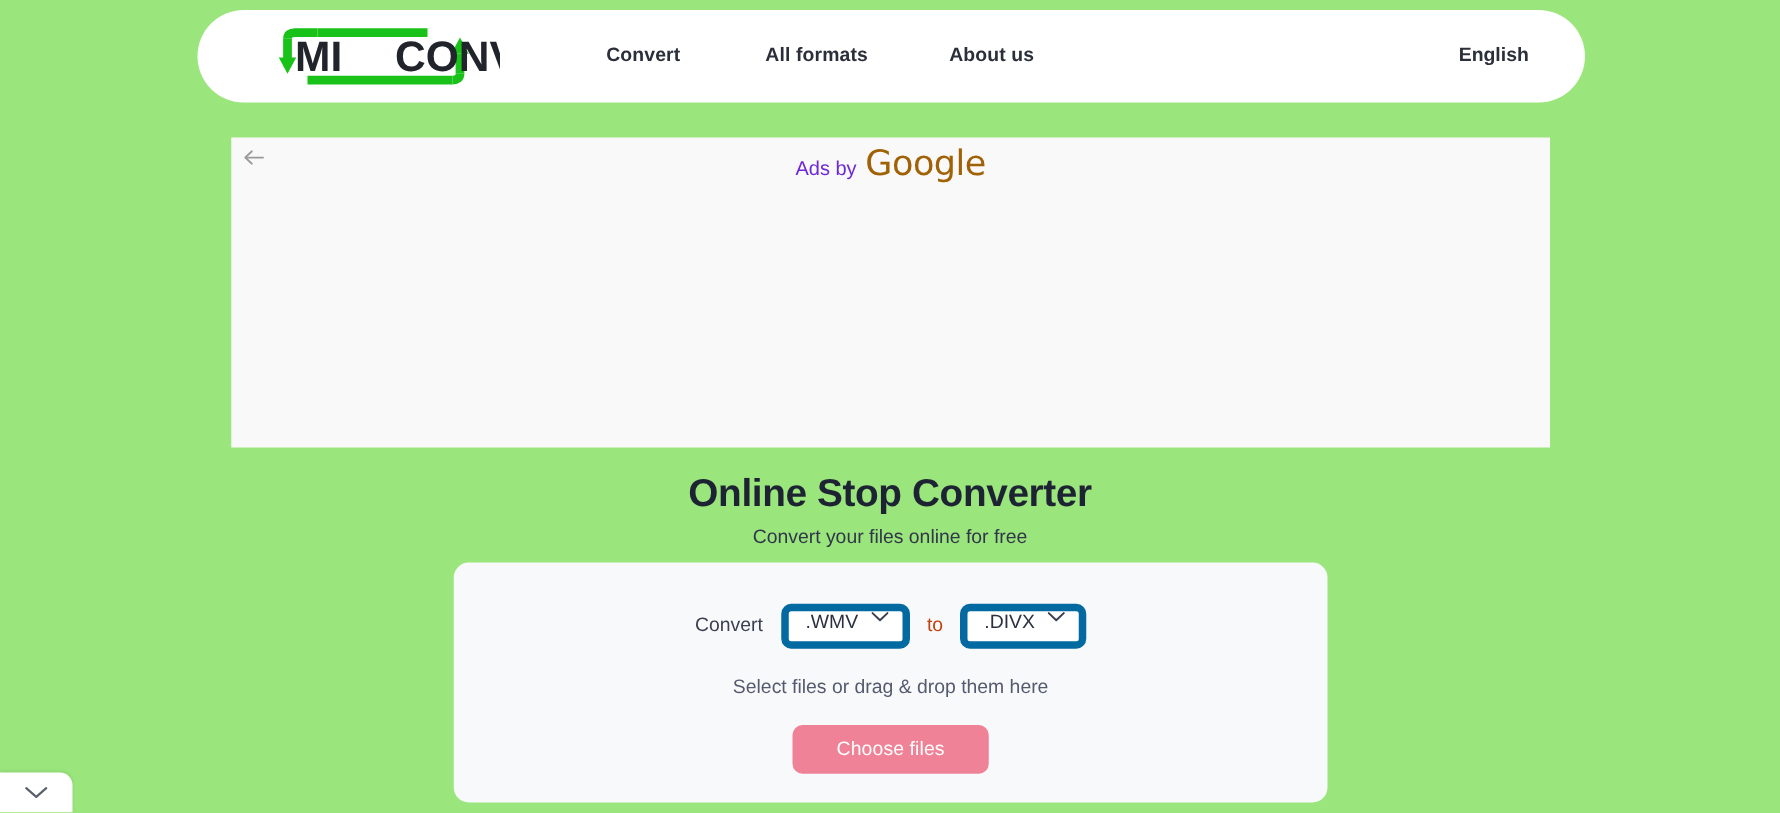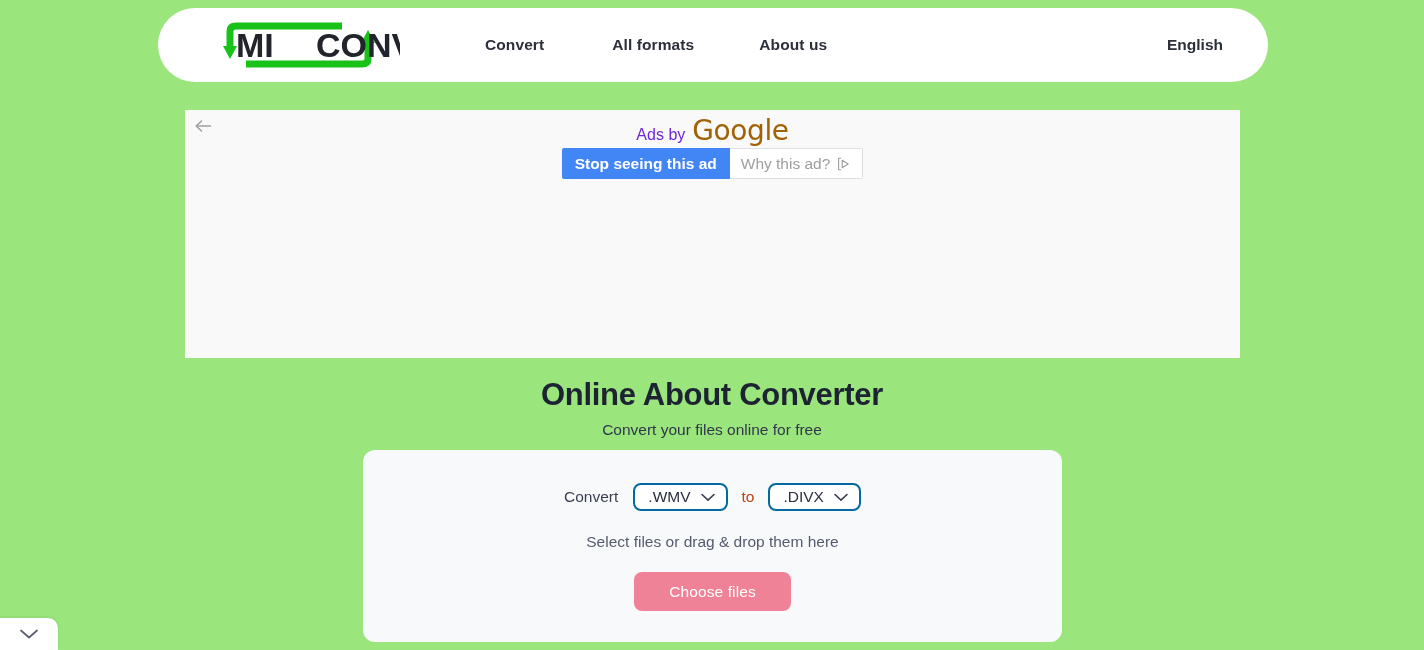--- a/index.html
+++ b/index.html
@@ -194,26 +194,25 @@
     color: #3a3f51;
     margin-right: 15px;
   }
   .to-label {
     font-size: 15.5px;
     color: #c2410c;
     margin: 0 14px;
   }
   .select-box {
     background: #ffffff;
-    border: 2px solid #0369a1;
+    border: 6px solid #0369a1;
     border-radius: 8px;
-    height: 28px;
+    height: 36px;
     min-width: 89px;
     display: flex;
-    align-items: center;
     justify-content: space-between;
     padding: 0 11px 0 13px;
     cursor: pointer;
     gap: 10px;
   }
   .select-box .val {
     font-size: 15.5px;
     color: #2b3040;
   }
 
@@ -297,34 +296,24 @@
       <path d="M1 7 H16" stroke="#9a9a9a" stroke-width="1.4" fill="none"></path>
       <path d="M6.5 2 L1.2 7 L6.5 12" stroke="#9a9a9a" stroke-width="1.4" fill="none" stroke-linecap="round" stroke-linejoin="round"></path>
     </svg>
   </div>
 
   <div class="ad-byline">
     <span class="adsby">Ads by</span>
     <span class="google">Google</span>
   </div>
 
-  <div class="ad-buttons">
-    <button class="btn-stop">Stop seeing this ad</button>
-    <button class="btn-why">
-      <span>Why this ad?</span>
-      <svg width="14" height="14" viewBox="0 0 14 14">
-        <path d="M3.5 1.2 H1.6 V12.8 H3.5" stroke="#9e9e9e" stroke-width="1.1" fill="none" stroke-linecap="round"></path>
-        <polygon points="5.2,3.2 11.2,7 5.2,10.8" stroke="#9e9e9e" stroke-width="1.1" fill="none" stroke-linejoin="round"></polygon>
-      </svg>
-    </button>
-  </div>
 </div>
 
 <div class="hero">
-  <h1>Online About Converter</h1>
+  <h1>Online Stop Converter</h1>
   <p>Convert your files online for free</p>
 </div>
 
 <div class="card">
 
   <div class="convert-row">
     <span class="convert-label">Convert</span>
 
     <div class="select-box">
       <span class="val">.WMV</span>

